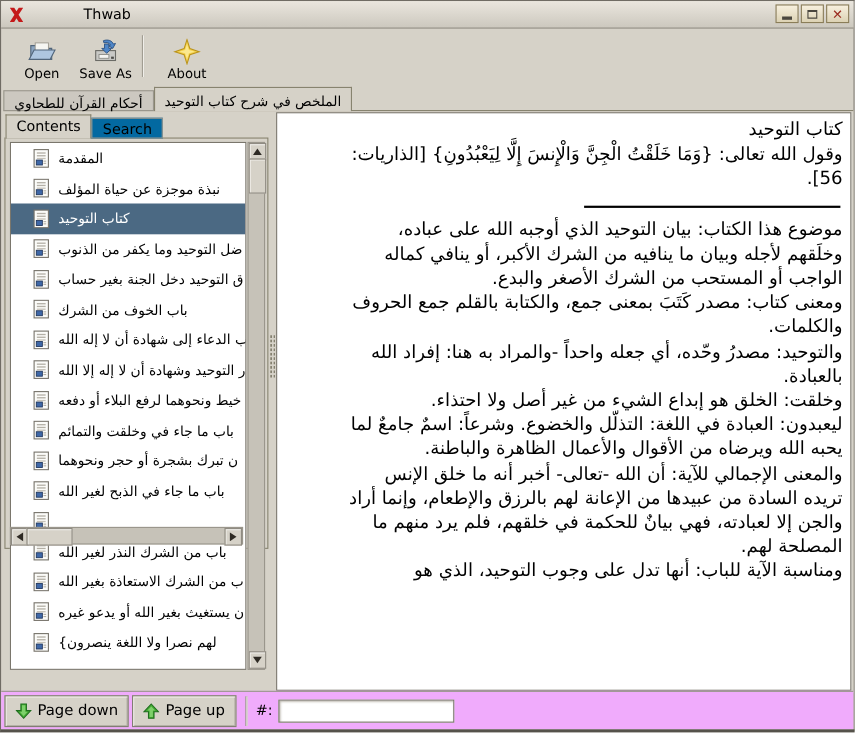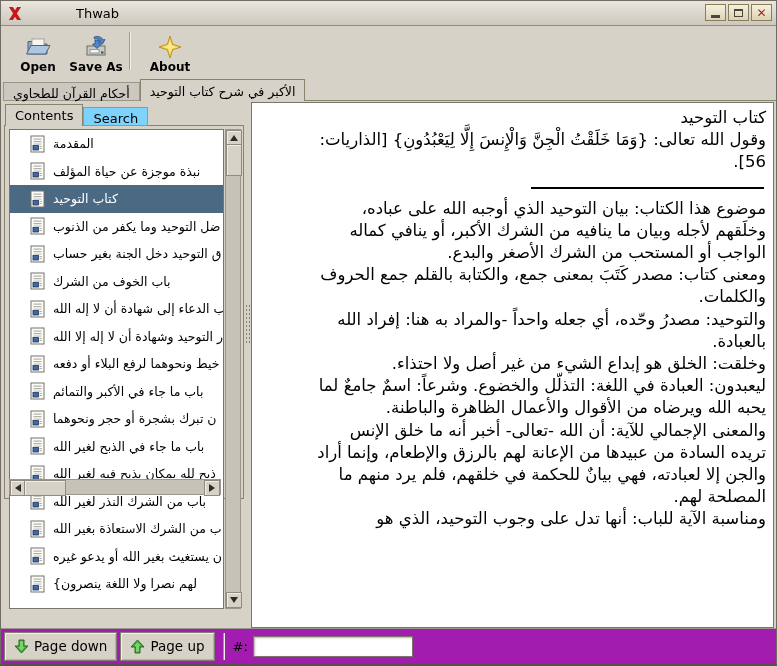--- a/index.html
+++ b/index.html
@@ -13,32 +13,32 @@
   .logo{width:16px;height:15px;margin-left:6px;}
   .title-text{margin-left:7px;font-size:13px;}
   .winbtns{position:absolute;right:4px;top:3px;display:flex;gap:2px;}
   .winbtn{width:21px;height:17px;box-sizing:border-box;
     background:linear-gradient(#f7f0de,#dcd2b4);border:1px solid #8a7d58;
     display:flex;align-items:center;justify-content:center;}
   .glyph-min{width:9px;height:3px;background:#4a463e;margin-top:8px;}
   .glyph-max{width:9px;height:8px;box-sizing:border-box;border:1px solid #4a463e;border-top:2px solid #4a463e;}
   .glyph-close{font-size:12px;font-weight:bold;color:#9b2d20;line-height:1;}
   
-  .toolbar{position:absolute;top:25px;left:0;right:0;height:50px;display:flex;align-items:center;padding-left:8px;font-weight:bold;}
+  .toolbar{position:absolute;top:25px;left:0;right:0;height:50px;display:flex;align-items:center;padding-left:8px;}
   .toolbtn{width:58px;height:46px;display:flex;flex-direction:column;align-items:center;justify-content:flex-end;gap:1px;font-size:12px;}
   .tool-sep{width:1px;height:38px;background:#a19d92;border-right:1px solid #f0eee9;margin:0 10px 0 4px;}
   
   .booktabs{position:absolute;top:78px;left:2px;height:22px;display:flex;align-items:flex-end;z-index:3;}
   .booktab{box-sizing:border-box;font-size:12.5px;padding:3px 9px 6px;direction:rtl;white-space:nowrap;
     background:#ccc8c0;border:1px solid #9a968c;height:19px;margin-top:14px;cursor:default;}
   .booktab.on{background:#d6d2c8;border:1px solid #87836f;border-bottom:none;height:22px;padding-top:4px;}
   .page{position:absolute;top:99px;left:2px;width:773px;height:529px;background:#d6d2c8;border-top:1px solid #87836f;}
   
   .sidetabs{position:absolute;top:103px;left:4px;height:22px;display:flex;align-items:flex-end;z-index:2;}
-  .sidetab{box-sizing:border-box;font-size:13px;padding:3px 9px 2px;background:#7dd3fc;
+  .sidetab{box-sizing:border-box;font-size:13px;padding:3px 9px 2px;background:#0369a1;
     border:1px solid #9a968c;height:19px;white-space:nowrap;cursor:default;}
   .sidetab.on{background:#d6d2c8;border:1px solid #87836f;border-bottom:none;height:22px;}
   .sidebody{position:absolute;top:124px;left:3px;width:240px;height:374px;box-sizing:border-box;
     background:#d6d2c8;border:1px solid #87836f;}
   .tree{position:absolute;left:4px;top:3px;width:215px;height:480px;box-sizing:border-box;
     background:#fff;border:1px solid #7a766c;overflow:hidden;}
   .row{height:27.5px;display:flex;align-items:center;box-sizing:border-box;}
   .row .ticon{margin-left:20px;flex:0 0 auto;display:flex;}
   .row .rtxt{margin-left:8px;font-size:12.5px;direction:rtl;white-space:nowrap;text-align:left;}
   .row.on{background:#4b6983;color:#fff;}
@@ -61,21 +61,21 @@
   .splitter{position:absolute;left:243px;top:103px;width:7px;height:524px;}
   .dots{position:absolute;left:1px;top:200px;width:5px;height:40px;
     background-image:radial-gradient(circle,#84806f 0.9px,transparent 1.1px);background-size:3px 4px;}
   
   .content{position:absolute;left:250px;top:101px;width:523px;height:526px;box-sizing:border-box;
     background:#fff;border:1px solid #7a766c;padding:4px 7px 0 4px;
     direction:rtl;text-align:right;font-size:16.5px;overflow:hidden;}
   .cline{line-height:22.2px;white-space:nowrap;}
   .csep{height:2px;background:#000;width:233px;margin:13px 2px 9px auto;}
   
-  .bottombar{position:absolute;left:0;right:0;bottom:0;height:35px;background:#a21caf;
+  .bottombar{position:absolute;left:0;right:0;bottom:0;height:35px;background:#f0abfc;
     border-top:1px solid #9a968c;display:flex;align-items:center;padding:0 3px;box-sizing:border-box;}
   .navbtn{height:29px;display:flex;align-items:center;gap:5px;padding:0 9px;box-sizing:border-box;
     border:1px solid #827e74;background:#d6d2c8;font-size:13.5px;margin-right:3px;
     box-shadow:inset 1px 1px 0 #f3f1ec,inset -1px -1px 0 #b5b1a7;cursor:default;}
   .bb-sep{width:1px;height:27px;background:#9a968c;border-right:1px solid #f3f1ec;margin:0 8px 0 5px;}
   .goto-label{font-size:13px;margin-right:5px;}
   .goto-input{width:160px;height:21px;box-sizing:border-box;border:1px solid #7a766c;
     box-shadow:inset 1px 1px 2px #b9b5ab;background:#fff;font-size:13px;padding:0 3px;}
 </style>
 </head>
@@ -127,21 +127,21 @@
         <path d="M13 5 L14.7 10.5 L20 12 L14.7 13.5 L13 19 L11.3 13.5 L6 12 L11.3 10.5 Z" fill="#fbe88f"></path>
       </svg>
       <span>About</span>
     </div>
   </div>
 
   <div class="page"></div>
   <div class="booktabs">
 
   <div class="booktab">أحكام القرآن للطحاوي</div>
-      <div class="booktab on">الأكبر في شرح كتاب التوحيد</div>
+      <div class="booktab on">الملخص في شرح كتاب التوحيد</div>
     </div>
 
   <div class="sidetabs">
 
   <div class="sidetab on">Contents</div>
       <div class="sidetab">Search</div>
     </div>
   <div class="sidebody">
     <div class="tree">
 
@@ -285,21 +285,21 @@
             <svg width="15" height="18" viewBox="0 0 15 18">
               <rect x="1" y="1" width="13" height="16" fill="#fcfcf9" stroke="#77736a" stroke-width="1"></rect>
               <rect x="3.5" y="3.5" width="8" height="1.2" fill="#b4b0a6"></rect>
               <rect x="3.5" y="6" width="8" height="1.2" fill="#b4b0a6"></rect>
               <rect x="3.5" y="8.5" width="8" height="1.2" fill="#c6c2b8"></rect>
               <rect x="3" y="10.5" width="5.5" height="4.5" fill="#3f68a8" stroke="#20365c" stroke-width="0.8"></rect>
               <rect x="9.5" y="11" width="2.5" height="1" fill="#b4b0a6"></rect>
               <rect x="9.5" y="13" width="2.5" height="1" fill="#b4b0a6"></rect>
             </svg>
           </span>
-          <span class="rtxt">باب ما جاء في الأكبر والتمائم</span>
+          <span class="rtxt">باب ما جاء في وخلقت والتمائم</span>
         </div>
 
         <div class="row">
           <span class="ticon">
             <svg width="15" height="18" viewBox="0 0 15 18">
               <rect x="1" y="1" width="13" height="16" fill="#fcfcf9" stroke="#77736a" stroke-width="1"></rect>
               <rect x="3.5" y="3.5" width="8" height="1.2" fill="#b4b0a6"></rect>
               <rect x="3.5" y="6" width="8" height="1.2" fill="#b4b0a6"></rect>
               <rect x="3.5" y="8.5" width="8" height="1.2" fill="#c6c2b8"></rect>
               <rect x="3" y="10.5" width="5.5" height="4.5" fill="#3f68a8" stroke="#20365c" stroke-width="0.8"></rect>
@@ -330,21 +330,20 @@
             <svg width="15" height="18" viewBox="0 0 15 18">
               <rect x="1" y="1" width="13" height="16" fill="#fcfcf9" stroke="#77736a" stroke-width="1"></rect>
               <rect x="3.5" y="3.5" width="8" height="1.2" fill="#b4b0a6"></rect>
               <rect x="3.5" y="6" width="8" height="1.2" fill="#b4b0a6"></rect>
               <rect x="3.5" y="8.5" width="8" height="1.2" fill="#c6c2b8"></rect>
               <rect x="3" y="10.5" width="5.5" height="4.5" fill="#3f68a8" stroke="#20365c" stroke-width="0.8"></rect>
               <rect x="9.5" y="11" width="2.5" height="1" fill="#b4b0a6"></rect>
               <rect x="9.5" y="13" width="2.5" height="1" fill="#b4b0a6"></rect>
             </svg>
           </span>
-          <span class="rtxt">ذبح لله بمكان يذبح فيه لغير الله</span>
         </div>
 
         <div class="row">
           <span class="ticon">
             <svg width="15" height="18" viewBox="0 0 15 18">
               <rect x="1" y="1" width="13" height="16" fill="#fcfcf9" stroke="#77736a" stroke-width="1"></rect>
               <rect x="3.5" y="3.5" width="8" height="1.2" fill="#b4b0a6"></rect>
               <rect x="3.5" y="6" width="8" height="1.2" fill="#b4b0a6"></rect>
               <rect x="3.5" y="8.5" width="8" height="1.2" fill="#c6c2b8"></rect>
               <rect x="3" y="10.5" width="5.5" height="4.5" fill="#3f68a8" stroke="#20365c" stroke-width="0.8"></rect>

